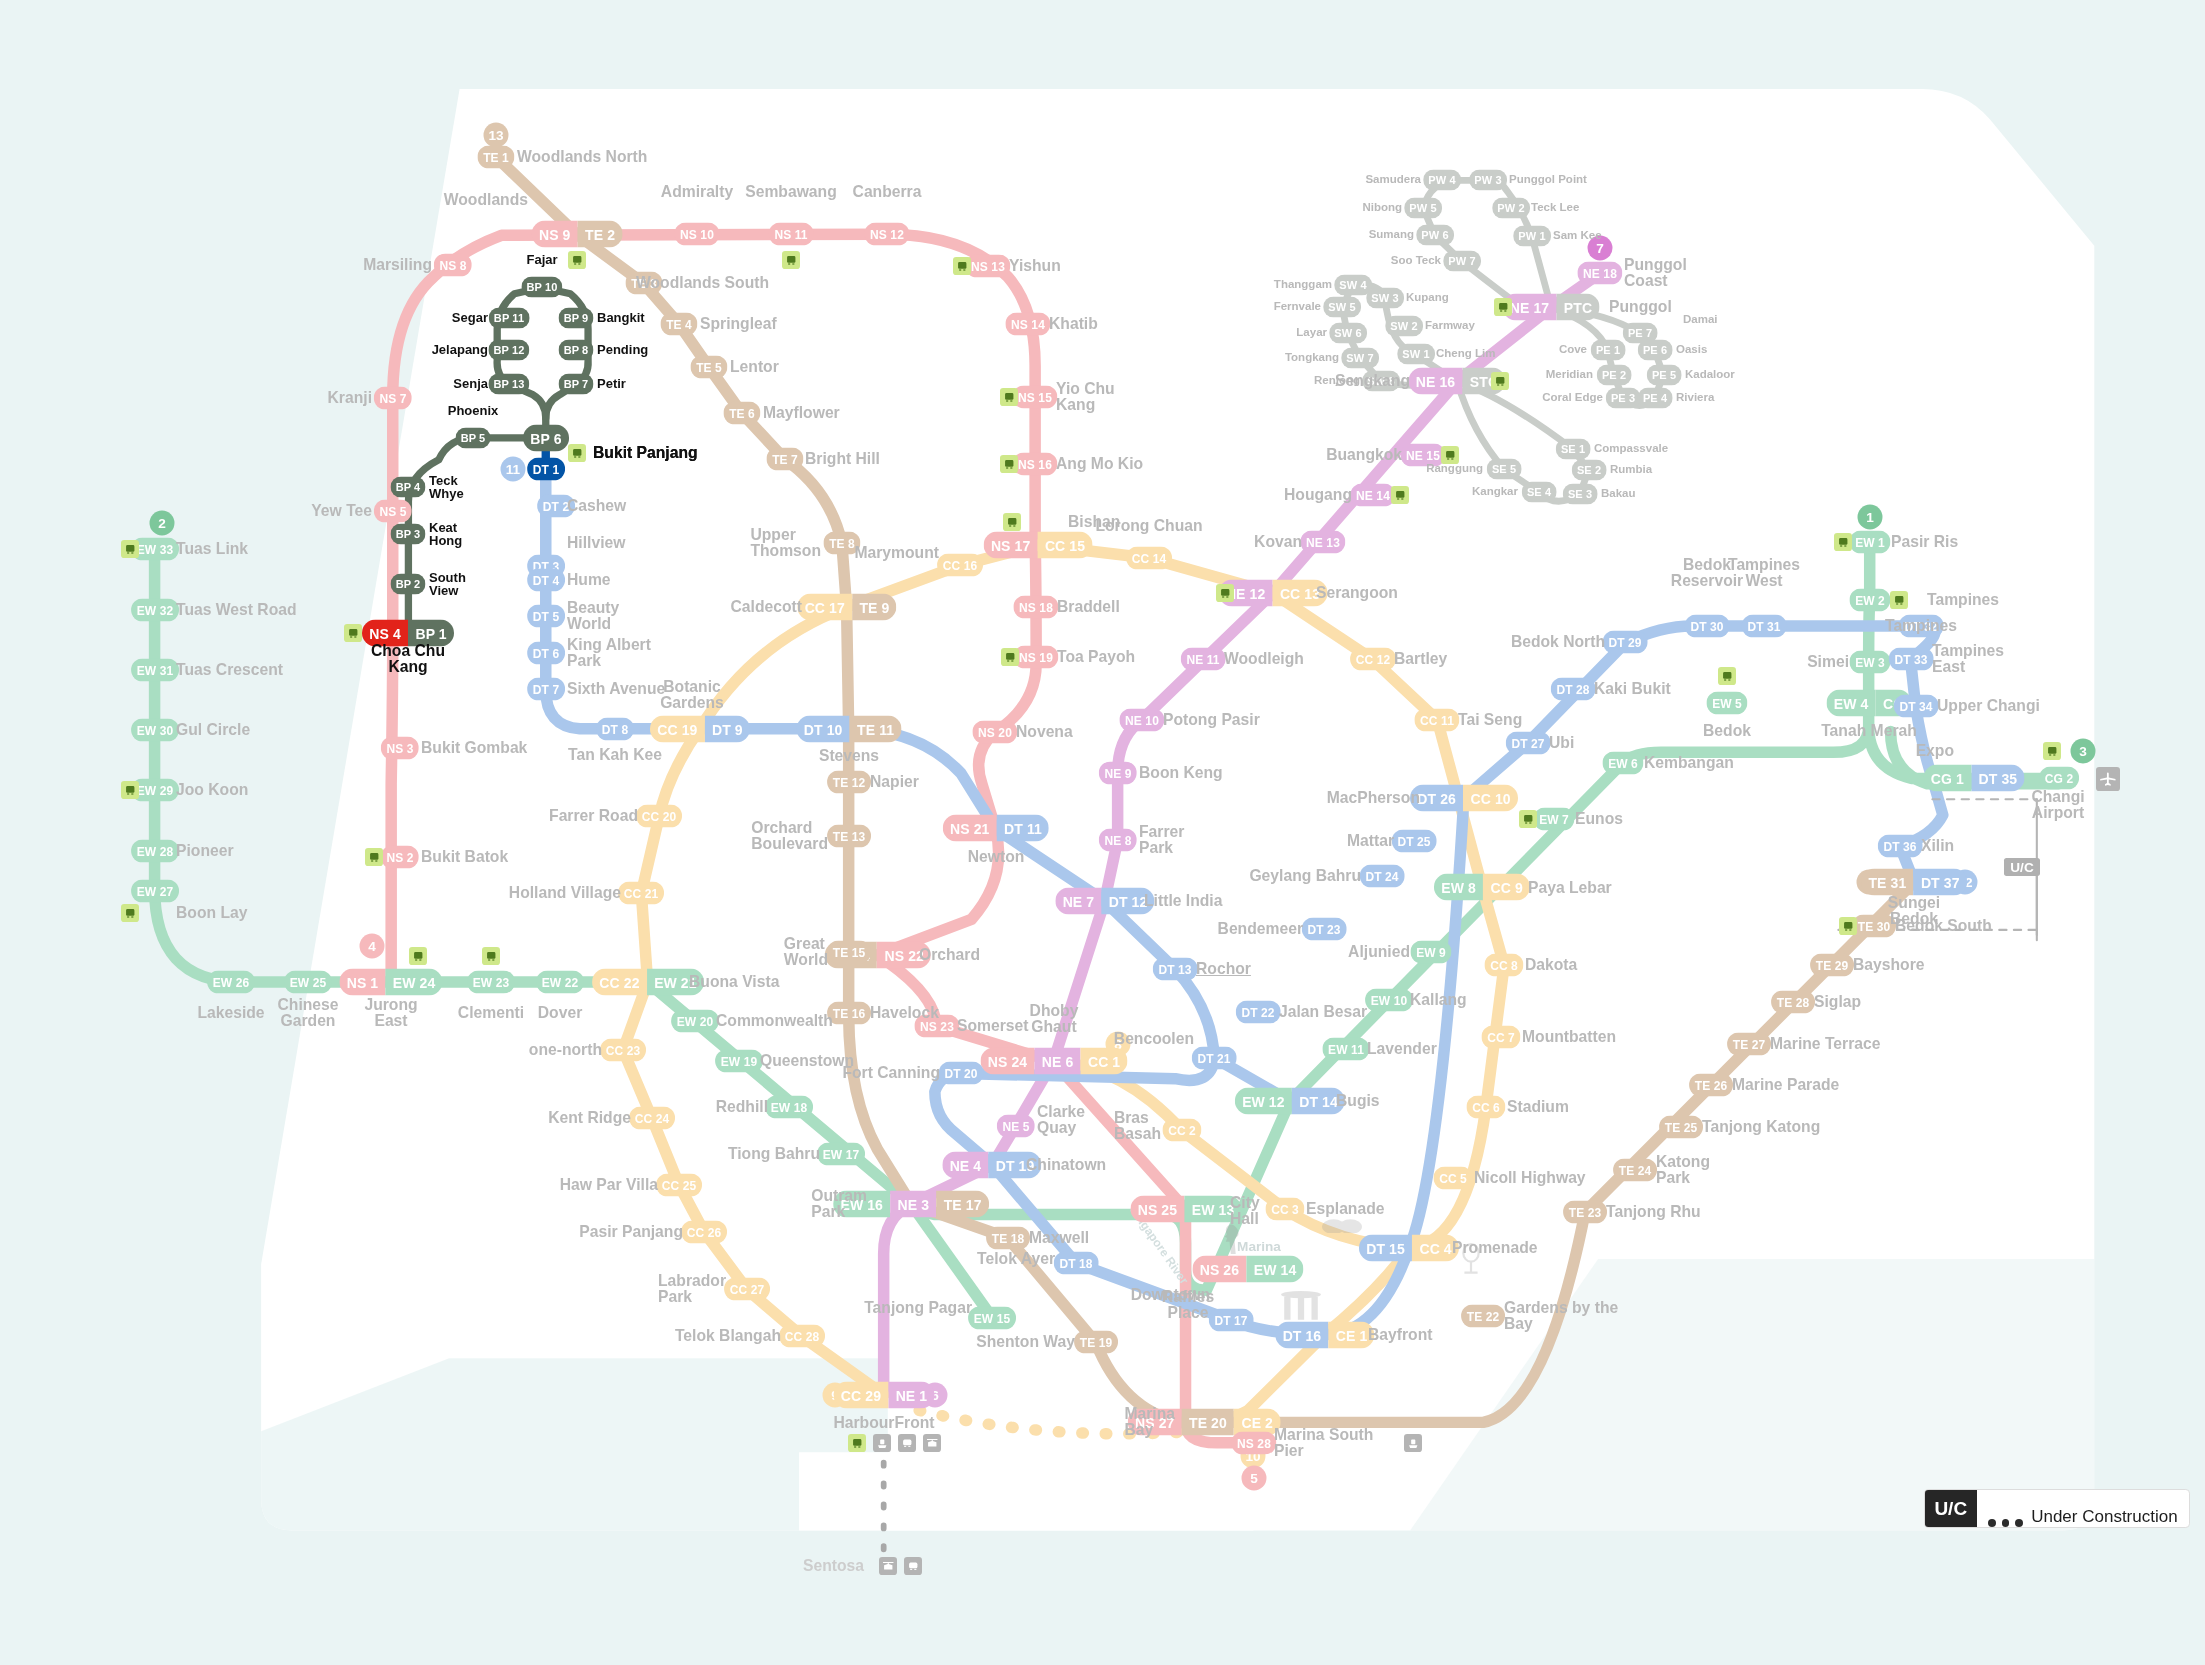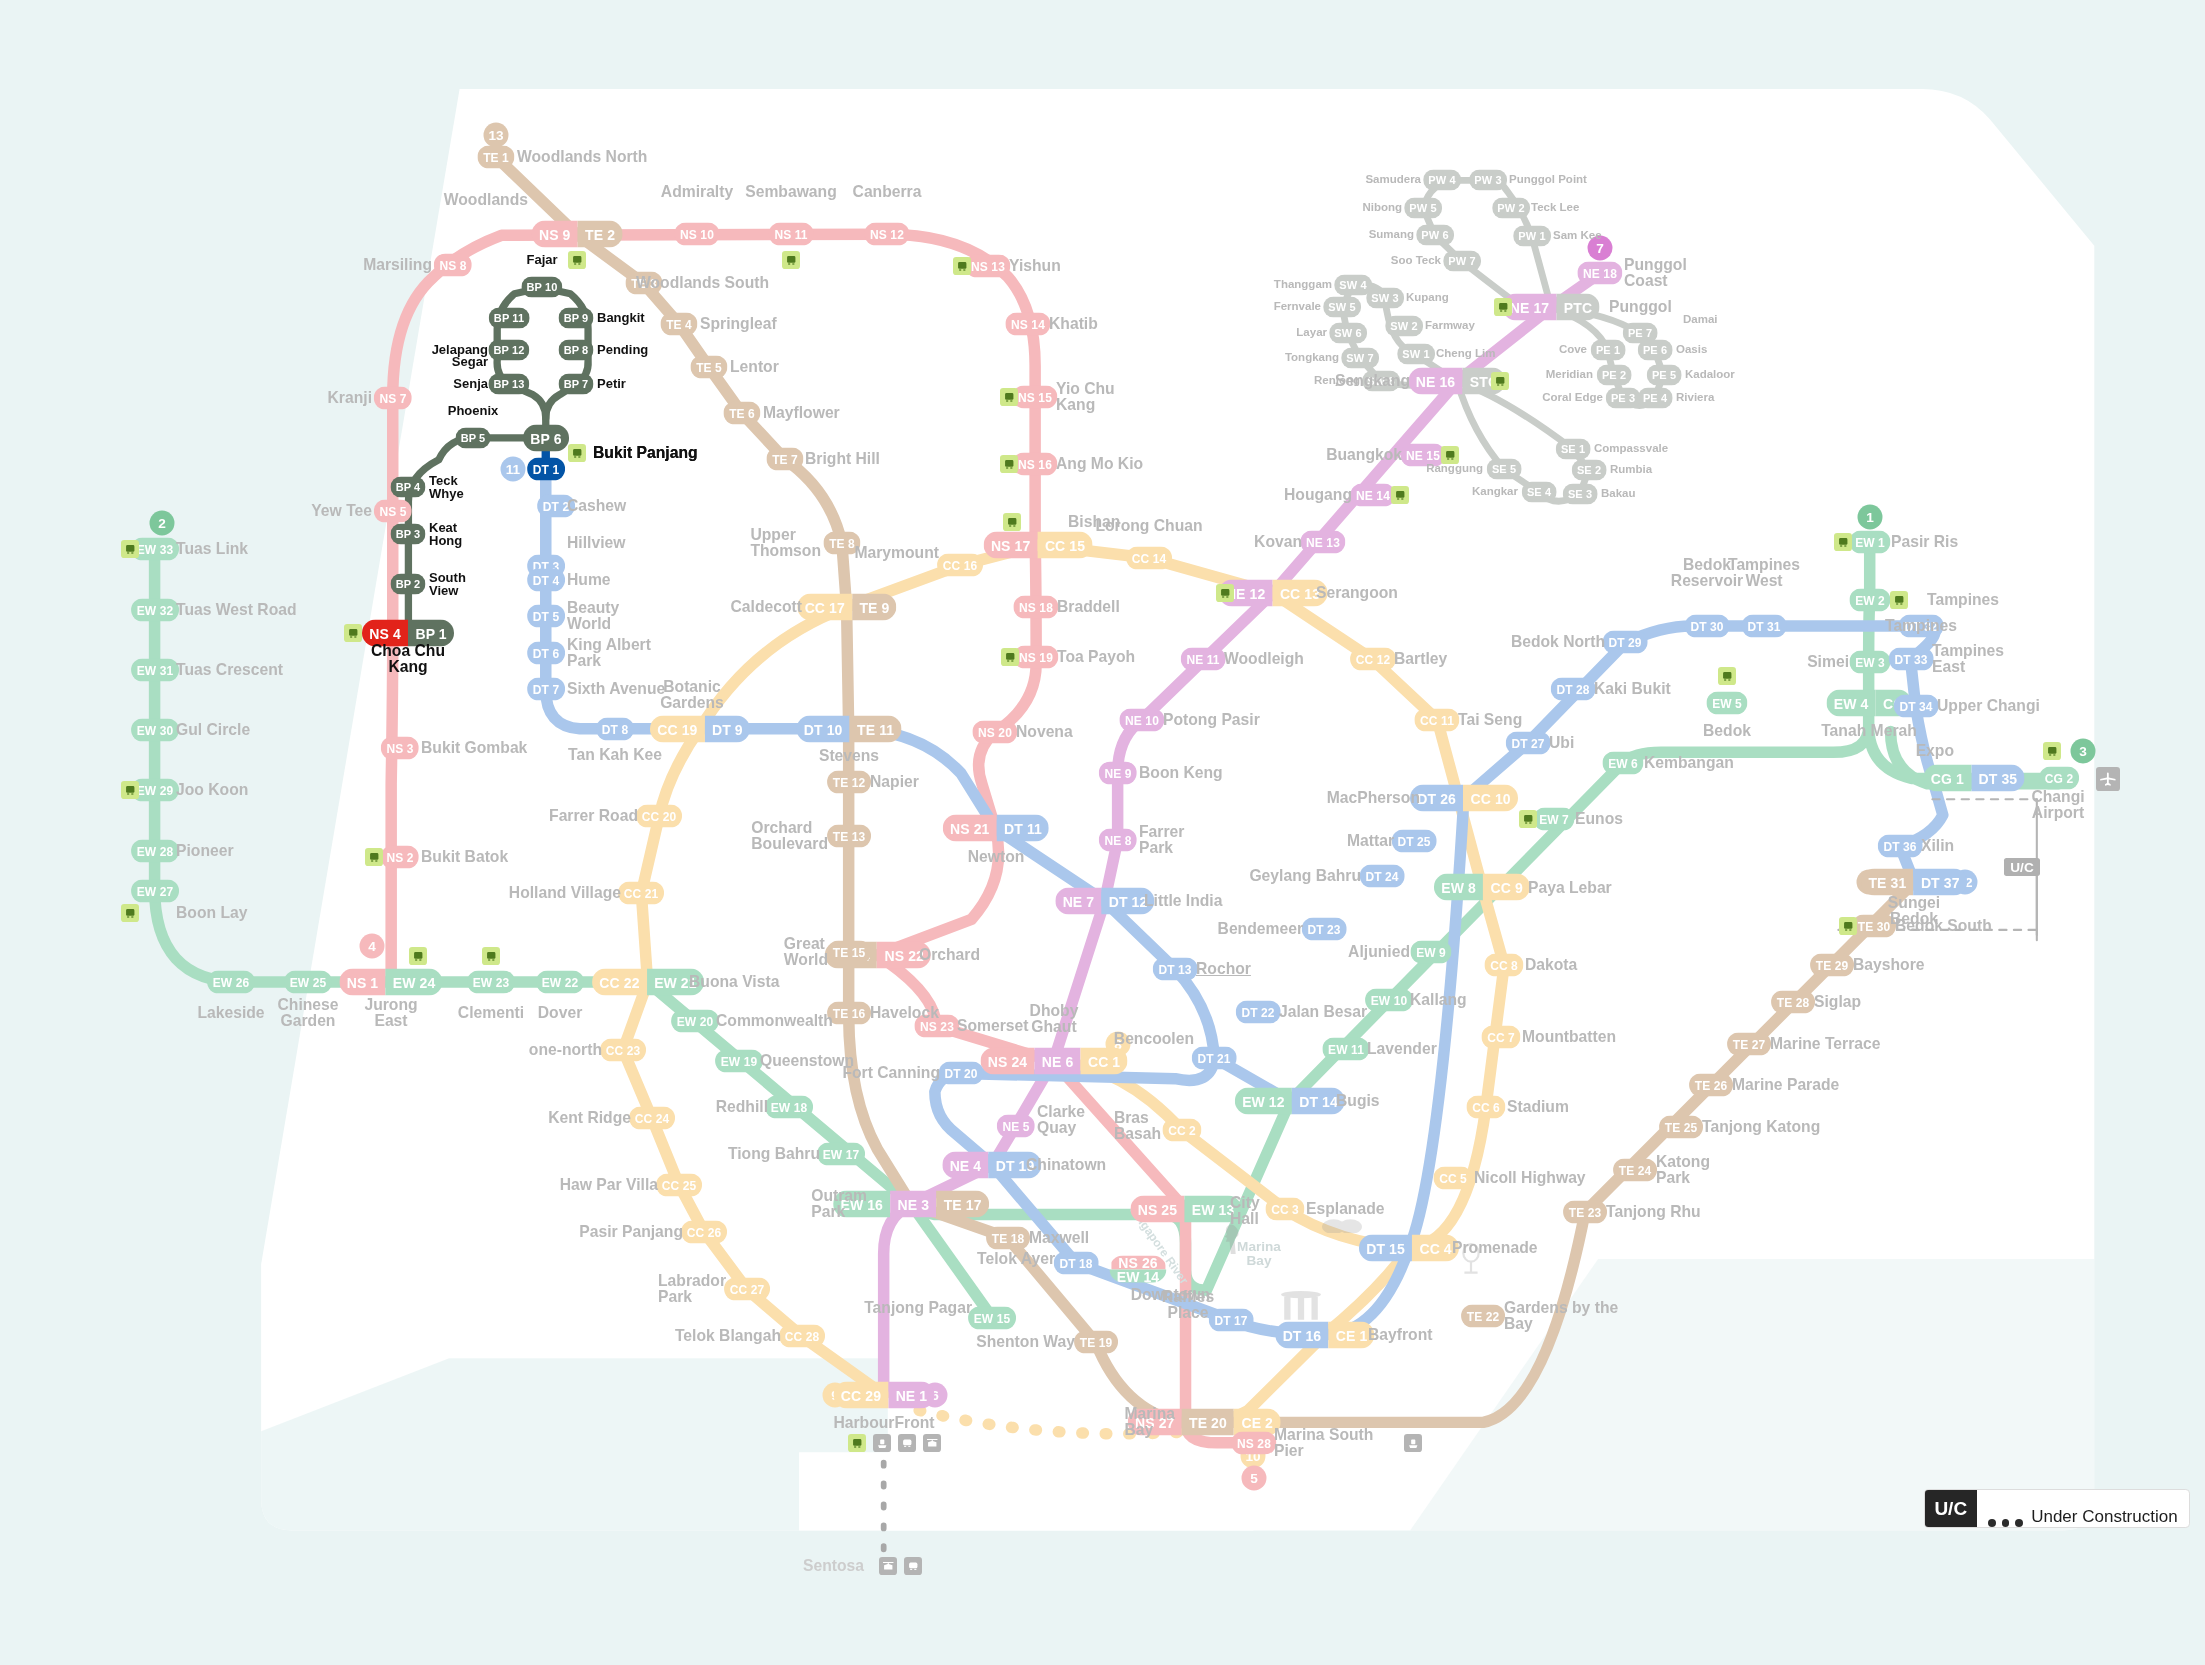--- a/index.html
+++ b/index.html
@@ -371,21 +371,21 @@
       </div>
       <div class="lbl c" style="left: 1054px; top: 1019px;">Dhoby
 Ghaut</div>
       <div class="tnum" style="left: 1118px; top: 1044px; background: rgb(251, 223, 172);">8</div>
       <div class="chip" style="left: 1186px; top: 1209px;">
         <div class="seg c-ns">NS 25</div>
         <div class="seg c-ew">EW 13</div>
       </div>
       <div class="lbl r" style="left: 1230px; top: 1211px;">City
 Hall</div>
-      <div class="chip" style="left: 1138px; top: 1269px; flex-direction: column;">
+      <div class="chip" style="left: 1248px; top: 1269px;">
         <div class="seg c-ns">NS 26</div>
         <div class="seg c-ew">EW 14</div>
       </div>
       <div class="lbl c" style="left: 1188px; top: 1305px;">Raffles
 Place</div>
       <div class="chip" style="left: 1204px; top: 1422px;">
         <div class="seg c-ns">NS 27</div>
         <div class="seg c-te">TE 20</div>
         <div class="seg c-cc">CE 2</div>
       </div>
@@ -1105,21 +1105,21 @@
         <div class="seg h-bp">BP 9</div>
       </div>
       <div class="lbl r hl sm" style="left: 597px; top: 318px;">Bangkit</div>
       <div class="chip lrt" style="left: 542px; top: 287px;">
         <div class="seg h-bp">BP 10</div>
       </div>
       <div class="lbl ct hl sm" style="left: 542px; top: 266px;">Fajar</div>
       <div class="chip lrt" style="left: 509px; top: 318px;">
         <div class="seg h-bp">BP 11</div>
       </div>
-      <div class="lbl l hl sm" style="left: 488px; top: 318px; margin-top: 44px;">Segar</div>
+      <div class="lbl l hl sm" style="left: 488px; top: 318px;">Segar</div>
       <div class="chip lrt" style="left: 509px; top: 350px;">
         <div class="seg h-bp">BP 12</div>
       </div>
       <div class="lbl l hl sm" style="left: 488px; top: 350px;">Jelapang</div>
       <div class="chip lrt" style="left: 509px; top: 384px;">
         <div class="seg h-bp">BP 13</div>
       </div>
       <div class="lbl l hl sm" style="left: 488px; top: 384px;">Senja</div>
       <div class="chip lrt" style="left: 473px; top: 438px;">
         <div class="seg h-bp">BP 5</div>

